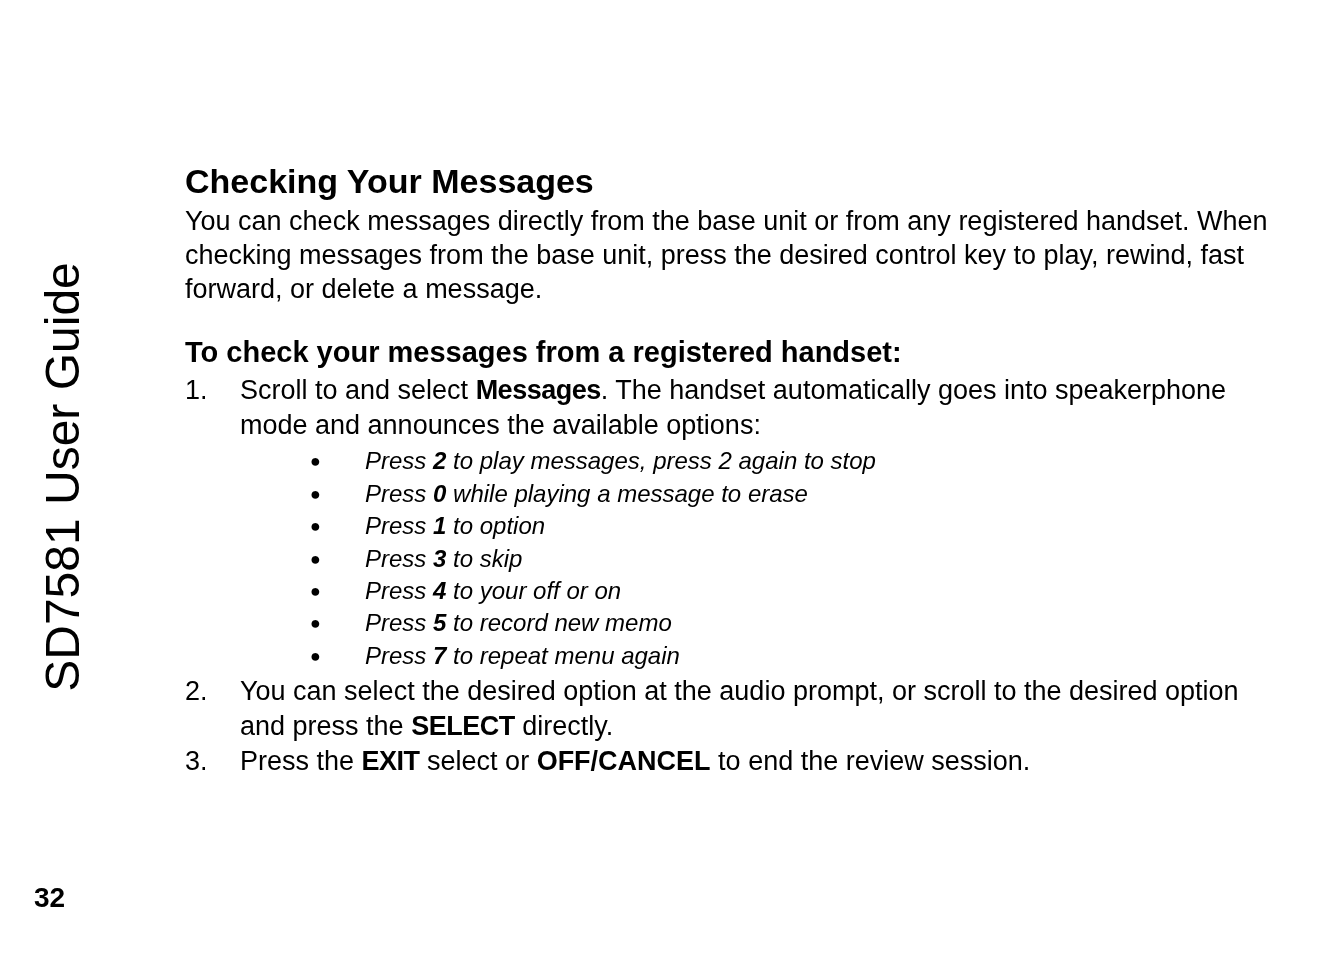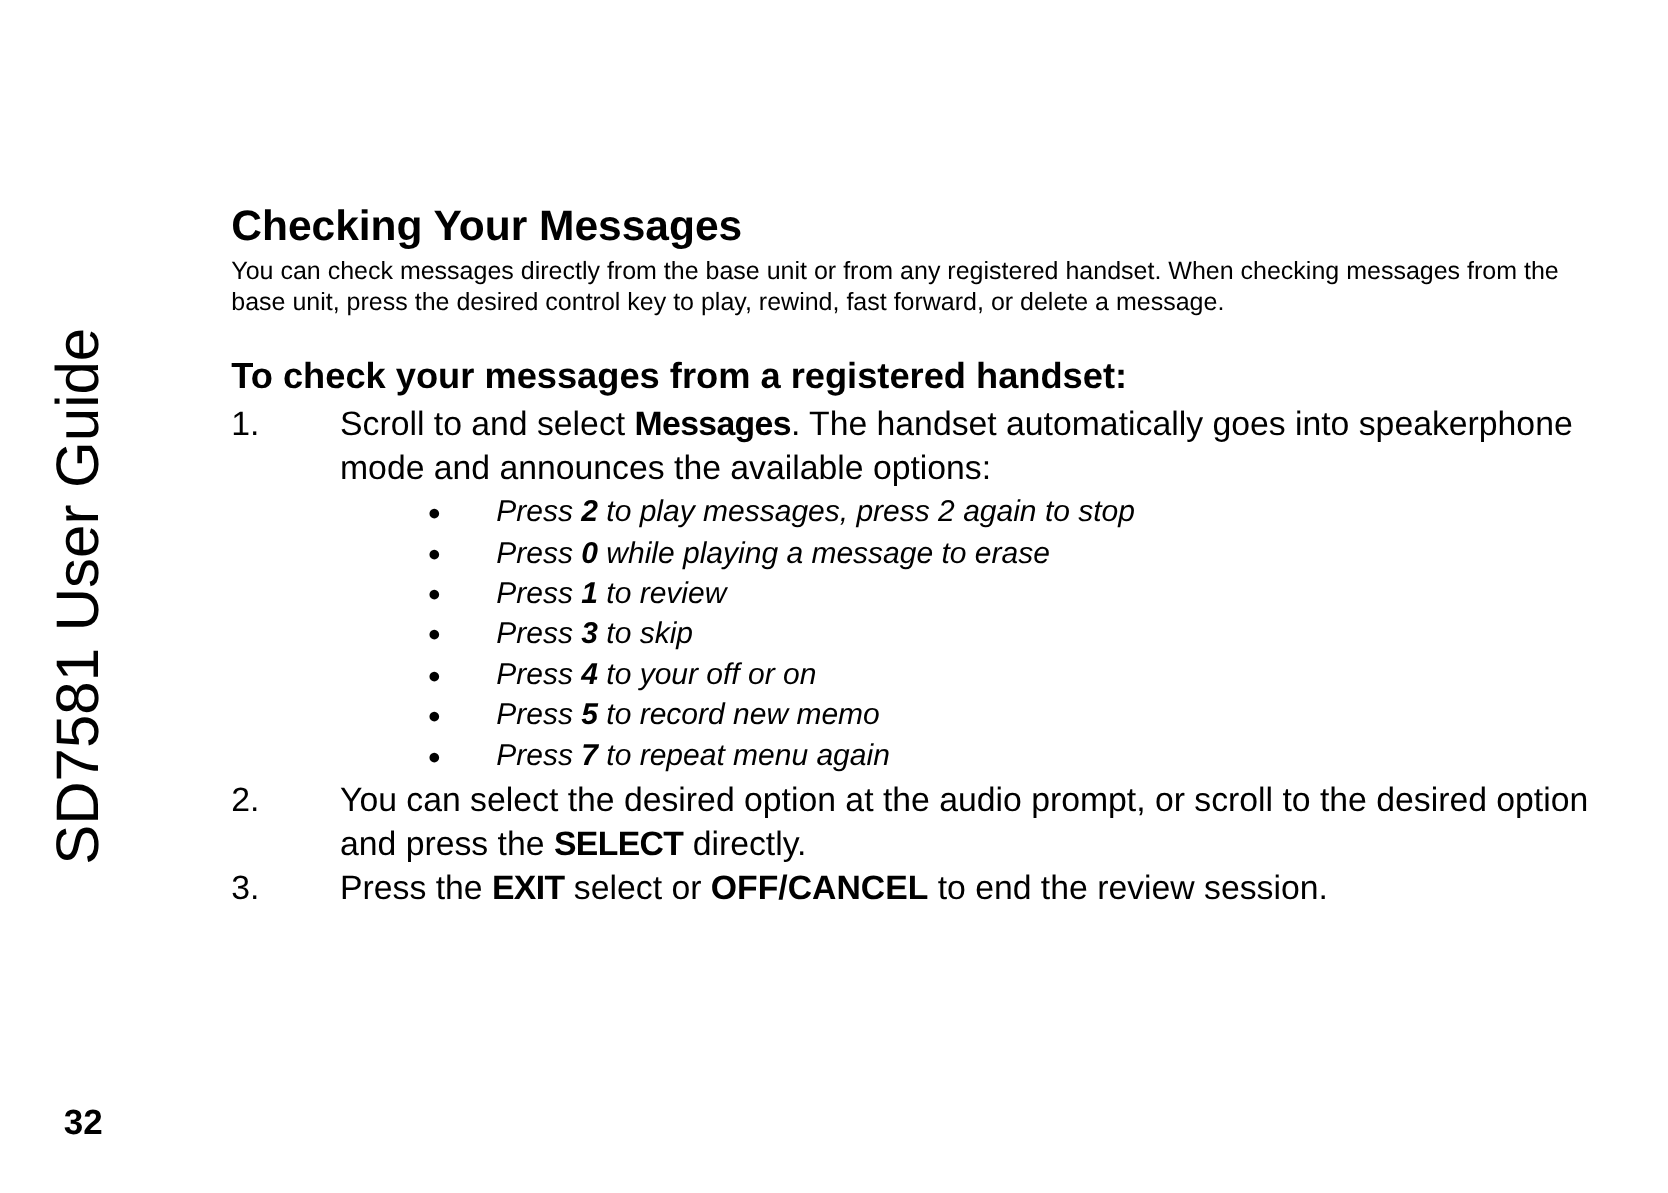--- a/index.html
+++ b/index.html
@@ -21,39 +21,39 @@
       top: 50%;
       transform: translateY(-50%) rotate(180deg);
       writing-mode: vertical-lr;
       font-size: 48px;
       font-weight: normal;
       font-family: Arial, Helvetica, sans-serif;
       white-space: nowrap;
     }
     .page-number {
       position: absolute;
-      left: 51px;
+      left: 34px;
       bottom: 40px;
       font-size: 28px;
       font-weight: bold;
     }
     .content {
       position: absolute;
       left: 185px;
       top: 162px;
       right: 60px;
     }
     .section-title {
       font-size: 34px;
       font-weight: 900;
       font-family: Arial, Helvetica, sans-serif;
       margin-bottom: 4px;
     }
     .intro-text {
-      font-size: 20px;
+      font-size: 27px;
       line-height: 1.25;
       font-family: Arial, Helvetica, sans-serif;
       margin-bottom: 30px;
     }
     .subsection-title {
       font-size: 29px;
       font-weight: bold;
       font-family: Arial, Helvetica, sans-serif;
       margin-bottom: 4px;
     }
@@ -66,21 +66,20 @@
       font-size: 27px;
       line-height: 1.3;
       font-family: Arial, Helvetica, sans-serif;
     }
     .item-num {
       min-width: 55px;
       padding-left: 0;
     }
     .item-body {
       flex: 1;
-      margin-left: 32px;
     }
     .menu-word {
       font-family: "Arial Narrow", Arial, sans-serif;
       font-weight: bold;
       font-stretch: condensed;
       letter-spacing: -0.5px;
     }
     .bullets {
       list-style: none;
       padding: 0;
@@ -133,21 +132,21 @@
           <li class="bullet-item">
             <span class="bullet-mark">●</span>
             <span class="bullet-body"><span>Press </span><span class="bold-key">2</span><span> to play messages, press 2 again to stop</span></span>
           </li>
           <li class="bullet-item">
             <span class="bullet-mark">●</span>
             <span class="bullet-body"><span>Press </span><span class="bold-key">0</span><span> while playing a message to erase</span></span>
           </li>
           <li class="bullet-item">
             <span class="bullet-mark">●</span>
-            <span class="bullet-body"><span>Press </span><span class="bold-key">1</span><span> to review</span></span>
+            <span class="bullet-body"><span>Press </span><span class="bold-key">1</span><span> to option</span></span>
           </li>
           <li class="bullet-item">
             <span class="bullet-mark">●</span>
             <span class="bullet-body"><span>Press </span><span class="bold-key">3</span><span> to skip</span></span>
           </li>
           <li class="bullet-item">
             <span class="bullet-mark">●</span>
             <span class="bullet-body"><span>Press </span><span class="bold-key">4</span><span> to your off or on</span></span>
           </li>
           <li class="bullet-item">

